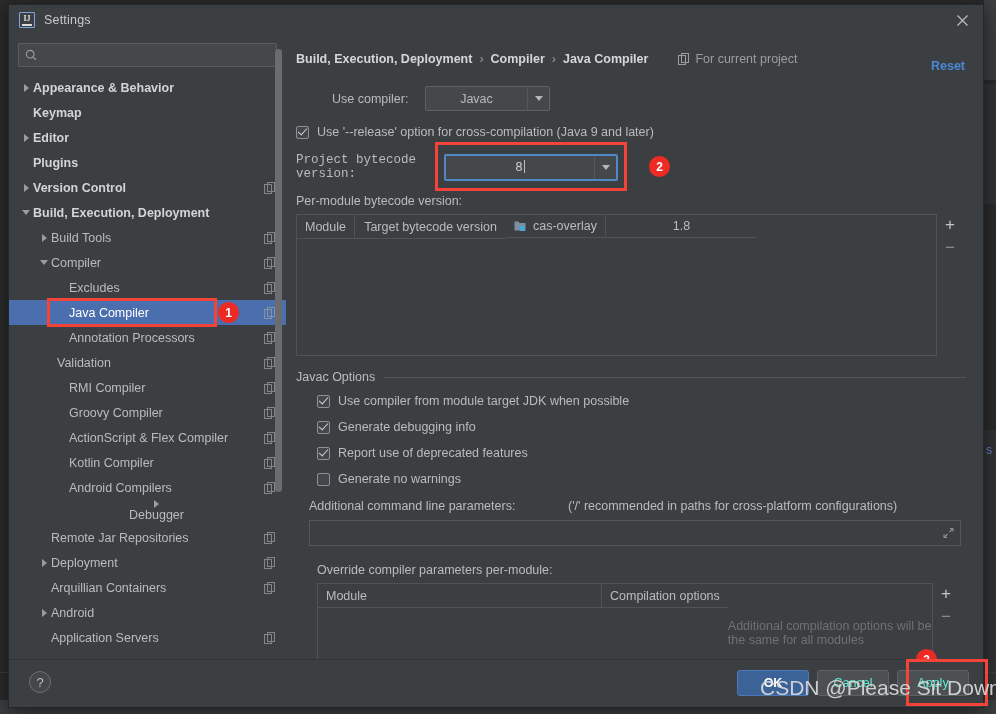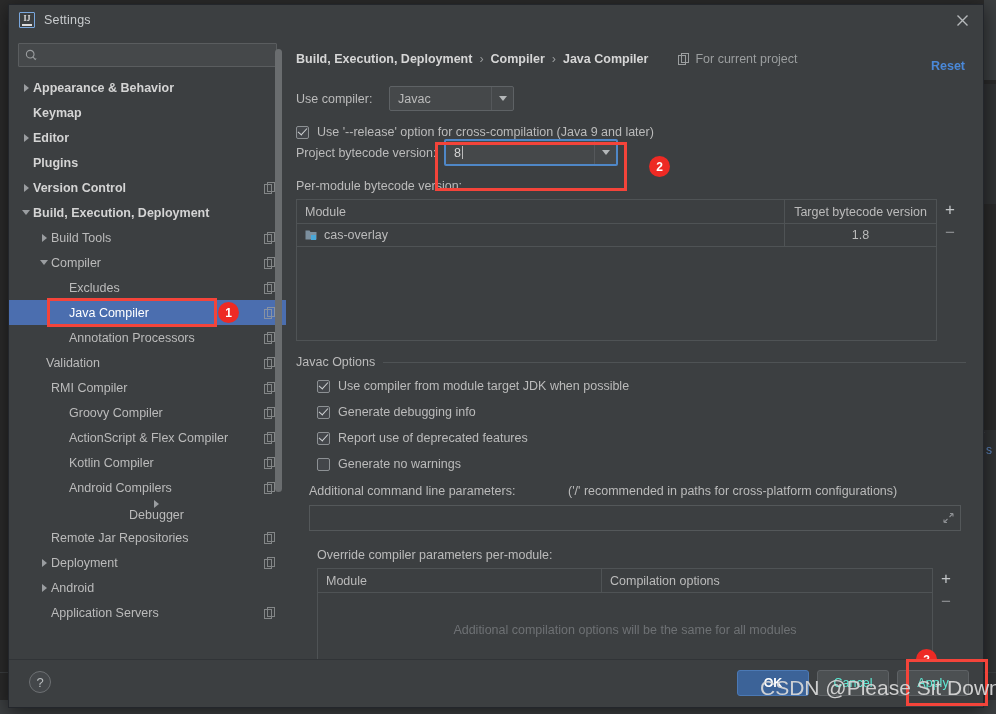--- a/index.html
+++ b/index.html
@@ -146,21 +146,21 @@
   }
 
   .row { display: flex; align-items: center; }
   .lbl-txt { font-size: 12.5px; color: #bbbbbb; }
 
   .combo {
     height: 25px; background: #45484a; border: 1px solid #5e6265;
     display: flex; align-items: center; border-radius: 2px;
     color: #bbbbbb; font-size: 12.5px; cursor: pointer;
   }
-  .combo .val { flex: 1; padding: 0 8px; white-space: nowrap; overflow: hidden; }
+  .combo .val { flex: 1; padding: 0 8px; white-space: nowrap; overflow: hidden; text-align: center; }
   .combo .arrow-btn {
     width: 22px; height: 100%; display: flex; align-items: center; justify-content: center;
     border-left: 1px solid #55585b;
   }
   .combo.focused { border: 2px solid #4f87c7; background: #45484a; }
   .caret-cursor { display: inline-block; width: 1px; height: 13px; background: #bbb; vertical-align: -2px; margin-left: 1px; }
 
   .cbx {
     width: 13px; height: 13px; flex: none;
     border: 1px solid #8d9194; background: #43464a; border-radius: 2px;
@@ -169,21 +169,21 @@
   .cbx.on::after {
     content: ""; position: absolute;
     left: 3px; top: -1px; width: 4px; height: 8px;
     border: solid #cfd2d4; border-width: 0 1.6px 1.6px 0;
     transform: rotate(42deg);
   }
   .cbx-row { display: flex; align-items: center; gap: 8px; cursor: pointer; }
   .cbx-row span { font-size: 12.5px; color: #bbbbbb; }
 
   
-  .tbl { border: 1px solid #4f5355; background: #3c3f41; display: flex; flex-direction: column; }
+  .tbl { border: 1px solid #4f5355; background: #3c3f41; display: flex; flex-direction: row; }
   .tbl-head { display: flex; height: 24px; background: #3c3f41; border-bottom: 1px solid #4f5355; }
   .tbl-head > div {
     font-size: 12.5px; color: #bbbbbb; display: flex; align-items: center; padding: 0 8px;
   }
   .tbl-row { display: flex; height: 23px; border-bottom: 1px solid #4f5355; }
   .tbl-row > div { font-size: 12.5px; color: #bbbbbb; display: flex; align-items: center; padding: 0 8px; }
   .col-div { border-left: 1px solid #4f5355; }
   .tbl-empty-msg {
     flex: 1; display: flex; align-items: center; justify-content: center;
     font-size: 12.5px; color: #6e7174;
@@ -355,87 +355,95 @@
               </svg></span>
           </div>
           <div class="tree-row" style="padding-left: 46px;">
             <span class="arrow"></span>
             <span class="lbl">Annotation Processors</span>
             <span class="proj-ico"><svg width="12" height="12" viewBox="0 0 12 12">
                 <rect x="0.5" y="2.5" width="7" height="9" stroke="#9b9e9f" stroke-width="1" fill="none"></rect>
                 <rect x="3.5" y="0.5" width="7" height="9" stroke="#9b9e9f" stroke-width="1" fill="none"></rect>
               </svg></span>
           </div>
-          <div class="tree-row" style="padding-left: 23px;">
+          <div class="tree-row" style="padding-left: 34px;">
             <span class="arrow"></span>
             <span class="lbl">Validation</span>
             <span class="proj-ico"><svg width="12" height="12" viewBox="0 0 12 12">
                 <rect x="0.5" y="2.5" width="7" height="9" stroke="#9b9e9f" stroke-width="1" fill="none"></rect>
                 <rect x="3.5" y="0.5" width="7" height="9" stroke="#9b9e9f" stroke-width="1" fill="none"></rect>
               </svg></span>
           </div>
+          <div class="tree-row" style="padding-left: 46px;">
+            <span class="arrow"></span>
+            <span class="lbl">RMI Compiler</span>
+            <span class="proj-ico"><svg width="12" height="12" viewBox="0 0 12 12">
+                <rect x="0.5" y="2.5" width="7" height="9" stroke="#9b9e9f" stroke-width="1" fill="none"></rect>
+                <rect x="3.5" y="0.5" width="7" height="9" stroke="#9b9e9f" stroke-width="1" fill="none"></rect>
+              </svg></span>
+          </div>
+          <div class="tree-row" style="padding-left: 46px;">
+            <span class="arrow"></span>
+            <span class="lbl">Groovy Compiler</span>
+            <span class="proj-ico"><svg width="12" height="12" viewBox="0 0 12 12">
+                <rect x="0.5" y="2.5" width="7" height="9" stroke="#9b9e9f" stroke-width="1" fill="none"></rect>
+                <rect x="3.5" y="0.5" width="7" height="9" stroke="#9b9e9f" stroke-width="1" fill="none"></rect>
+              </svg></span>
+          </div>
+          <div class="tree-row" style="padding-left: 46px;">
+            <span class="arrow"></span>
+            <span class="lbl">ActionScript &amp; Flex Compiler</span>
+            <span class="proj-ico"><svg width="12" height="12" viewBox="0 0 12 12">
+                <rect x="0.5" y="2.5" width="7" height="9" stroke="#9b9e9f" stroke-width="1" fill="none"></rect>
+                <rect x="3.5" y="0.5" width="7" height="9" stroke="#9b9e9f" stroke-width="1" fill="none"></rect>
+              </svg></span>
+          </div>
+          <div class="tree-row" style="padding-left: 46px;">
+            <span class="arrow"></span>
+            <span class="lbl">Kotlin Compiler</span>
+            <span class="proj-ico"><svg width="12" height="12" viewBox="0 0 12 12">
+                <rect x="0.5" y="2.5" width="7" height="9" stroke="#9b9e9f" stroke-width="1" fill="none"></rect>
+                <rect x="3.5" y="0.5" width="7" height="9" stroke="#9b9e9f" stroke-width="1" fill="none"></rect>
+              </svg></span>
+          </div>
+          <div class="tree-row" style="padding-left: 46px;">
+            <span class="arrow"></span>
+            <span class="lbl">Android Compilers</span>
+            <span class="proj-ico"><svg width="12" height="12" viewBox="0 0 12 12">
+                <rect x="0.5" y="2.5" width="7" height="9" stroke="#9b9e9f" stroke-width="1" fill="none"></rect>
+                <rect x="3.5" y="0.5" width="7" height="9" stroke="#9b9e9f" stroke-width="1" fill="none"></rect>
+              </svg></span>
+          </div>
+          <div class="tree-row" style="padding-left: 28px; flex-direction: column;">
+            <span class="arrow">
+              <span class="tri-r"></span>
+            </span>
+            <span class="lbl">Debugger</span>
+          </div>
           <div class="tree-row" style="padding-left: 28px;">
             <span class="arrow"></span>
-            <span class="lbl">RMI Compiler</span>
-            <span class="proj-ico"><svg width="12" height="12" viewBox="0 0 12 12">
-                <rect x="0.5" y="2.5" width="7" height="9" stroke="#9b9e9f" stroke-width="1" fill="none"></rect>
-                <rect x="3.5" y="0.5" width="7" height="9" stroke="#9b9e9f" stroke-width="1" fill="none"></rect>
-              </svg></span>
-          </div>
-          <div class="tree-row" style="padding-left: 46px;">
-            <span class="arrow"></span>
-            <span class="lbl">Groovy Compiler</span>
-            <span class="proj-ico"><svg width="12" height="12" viewBox="0 0 12 12">
-                <rect x="0.5" y="2.5" width="7" height="9" stroke="#9b9e9f" stroke-width="1" fill="none"></rect>
-                <rect x="3.5" y="0.5" width="7" height="9" stroke="#9b9e9f" stroke-width="1" fill="none"></rect>
-              </svg></span>
-          </div>
-          <div class="tree-row" style="padding-left: 46px;">
-            <span class="arrow"></span>
-            <span class="lbl">ActionScript &amp; Flex Compiler</span>
-            <span class="proj-ico"><svg width="12" height="12" viewBox="0 0 12 12">
-                <rect x="0.5" y="2.5" width="7" height="9" stroke="#9b9e9f" stroke-width="1" fill="none"></rect>
-                <rect x="3.5" y="0.5" width="7" height="9" stroke="#9b9e9f" stroke-width="1" fill="none"></rect>
-              </svg></span>
-          </div>
-          <div class="tree-row" style="padding-left: 46px;">
-            <span class="arrow"></span>
-            <span class="lbl">Kotlin Compiler</span>
-            <span class="proj-ico"><svg width="12" height="12" viewBox="0 0 12 12">
-                <rect x="0.5" y="2.5" width="7" height="9" stroke="#9b9e9f" stroke-width="1" fill="none"></rect>
-                <rect x="3.5" y="0.5" width="7" height="9" stroke="#9b9e9f" stroke-width="1" fill="none"></rect>
-              </svg></span>
-          </div>
-          <div class="tree-row" style="padding-left: 46px;">
-            <span class="arrow"></span>
-            <span class="lbl">Android Compilers</span>
-            <span class="proj-ico"><svg width="12" height="12" viewBox="0 0 12 12">
-                <rect x="0.5" y="2.5" width="7" height="9" stroke="#9b9e9f" stroke-width="1" fill="none"></rect>
-                <rect x="3.5" y="0.5" width="7" height="9" stroke="#9b9e9f" stroke-width="1" fill="none"></rect>
-              </svg></span>
-          </div>
-          <div class="tree-row" style="padding-left: 28px; flex-direction: column;">
+            <span class="lbl">Remote Jar Repositories</span>
+            <span class="proj-ico"><svg width="12" height="12" viewBox="0 0 12 12">
+                <rect x="0.5" y="2.5" width="7" height="9" stroke="#9b9e9f" stroke-width="1" fill="none"></rect>
+                <rect x="3.5" y="0.5" width="7" height="9" stroke="#9b9e9f" stroke-width="1" fill="none"></rect>
+              </svg></span>
+          </div>
+          <div class="tree-row" style="padding-left: 28px;">
             <span class="arrow">
               <span class="tri-r"></span>
             </span>
-            <span class="lbl">Debugger</span>
+            <span class="lbl">Deployment</span>
+            <span class="proj-ico"><svg width="12" height="12" viewBox="0 0 12 12">
+                <rect x="0.5" y="2.5" width="7" height="9" stroke="#9b9e9f" stroke-width="1" fill="none"></rect>
+                <rect x="3.5" y="0.5" width="7" height="9" stroke="#9b9e9f" stroke-width="1" fill="none"></rect>
+              </svg></span>
           </div>
           <div class="tree-row" style="padding-left: 28px;">
             <span class="arrow"></span>
-            <span class="lbl">Remote Jar Repositories</span>
-            <span class="proj-ico"><svg width="12" height="12" viewBox="0 0 12 12">
-                <rect x="0.5" y="2.5" width="7" height="9" stroke="#9b9e9f" stroke-width="1" fill="none"></rect>
-                <rect x="3.5" y="0.5" width="7" height="9" stroke="#9b9e9f" stroke-width="1" fill="none"></rect>
-              </svg></span>
-          </div>
-          <div class="tree-row" style="padding-left: 28px;">
-            <span class="arrow">
-              <span class="tri-r"></span>
-            </span>
-            <span class="lbl">Deployment</span>
+            <span class="lbl">Arquillian Containers</span>
             <span class="proj-ico"><svg width="12" height="12" viewBox="0 0 12 12">
                 <rect x="0.5" y="2.5" width="7" height="9" stroke="#9b9e9f" stroke-width="1" fill="none"></rect>
                 <rect x="3.5" y="0.5" width="7" height="9" stroke="#9b9e9f" stroke-width="1" fill="none"></rect>
               </svg></span>
           </div>
           <div class="tree-row" style="padding-left: 28px;">
             <span class="arrow">
               <span class="tri-r"></span>
             </span>
             <span class="lbl">Android</span>
@@ -468,35 +476,35 @@
           <svg width="12" height="12" viewBox="0 0 12 12">
             <rect x="0.5" y="2.5" width="7" height="9" stroke="#9b9e9f" stroke-width="1" fill="none"></rect>
             <rect x="3.5" y="0.5" width="7" height="9" stroke="#9b9e9f" stroke-width="1" fill="none"></rect>
           </svg>
           <span>For current project</span>
         </span>
       </div>
       <div id="reset-link">Reset</div>
 
       <div class="row" style="margin-top:17px;">
-        <span class="lbl-txt" style="width:93px;">Use compiler:</span>
+        <span class="lbl-txt" style="width:93px;margin-left:36px;">Use compiler:</span>
         <div class="combo" style="width:125px;">
           <span class="val">Javac</span>
           <span class="arrow-btn">
             <span style="width:0;height:0;border-top:5px solid #b4b7b9;border-left:4px solid transparent;border-right:4px solid transparent;display:block;"></span>
           </span>
         </div>
       </div>
 
       <div class="cbx-row" style="margin-top:14px;">
         <span class="cbx on"></span>
         <span>Use '--release' option for cross-compilation (Java 9 and later)</span>
       </div>
 
-      <div class="row" style="">
+      <div class="row" style="margin-top:14px;font-family:Liberation Mono, monospace;">
         <span class="lbl-txt" style="width:148px;">Project bytecode version:</span>
         <div class="combo focused" style="width:174px;height:27px;">
           <span class="val" style="color:#d4d4d4;"><span>8</span><span class="caret-cursor"></span></span>
           <span class="arrow-btn">
             <span style="width:0;height:0;border-top:5px solid #b4b7b9;border-left:4px solid transparent;border-right:4px solid transparent;display:block;"></span>
           </span>
         </div>
       </div>
 
       <div class="lbl-txt" style="margin-top:13px;">Per-module bytecode version:</div>

